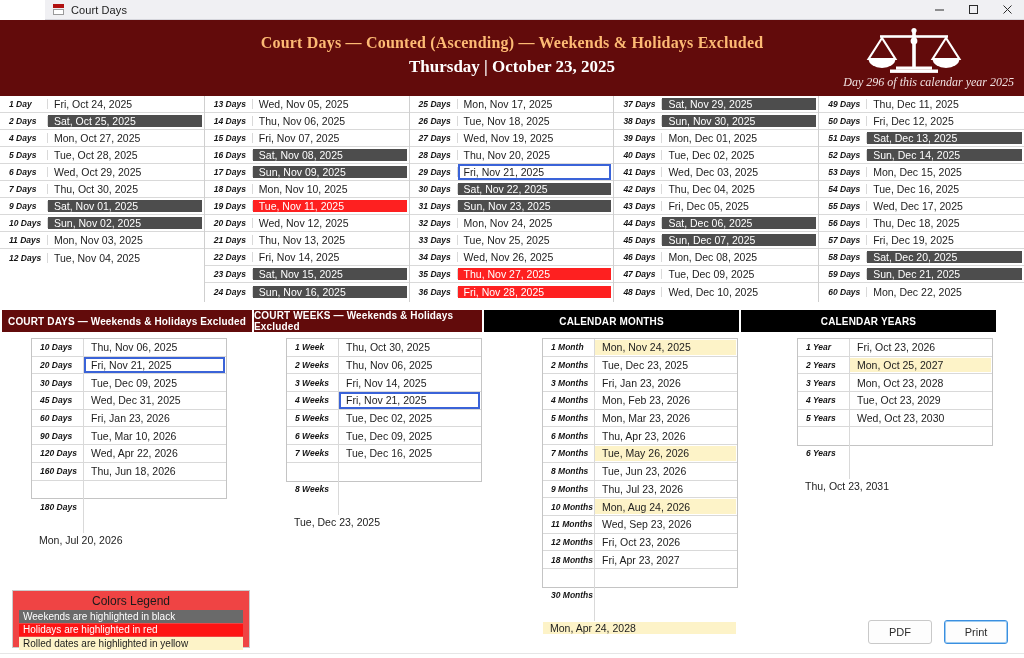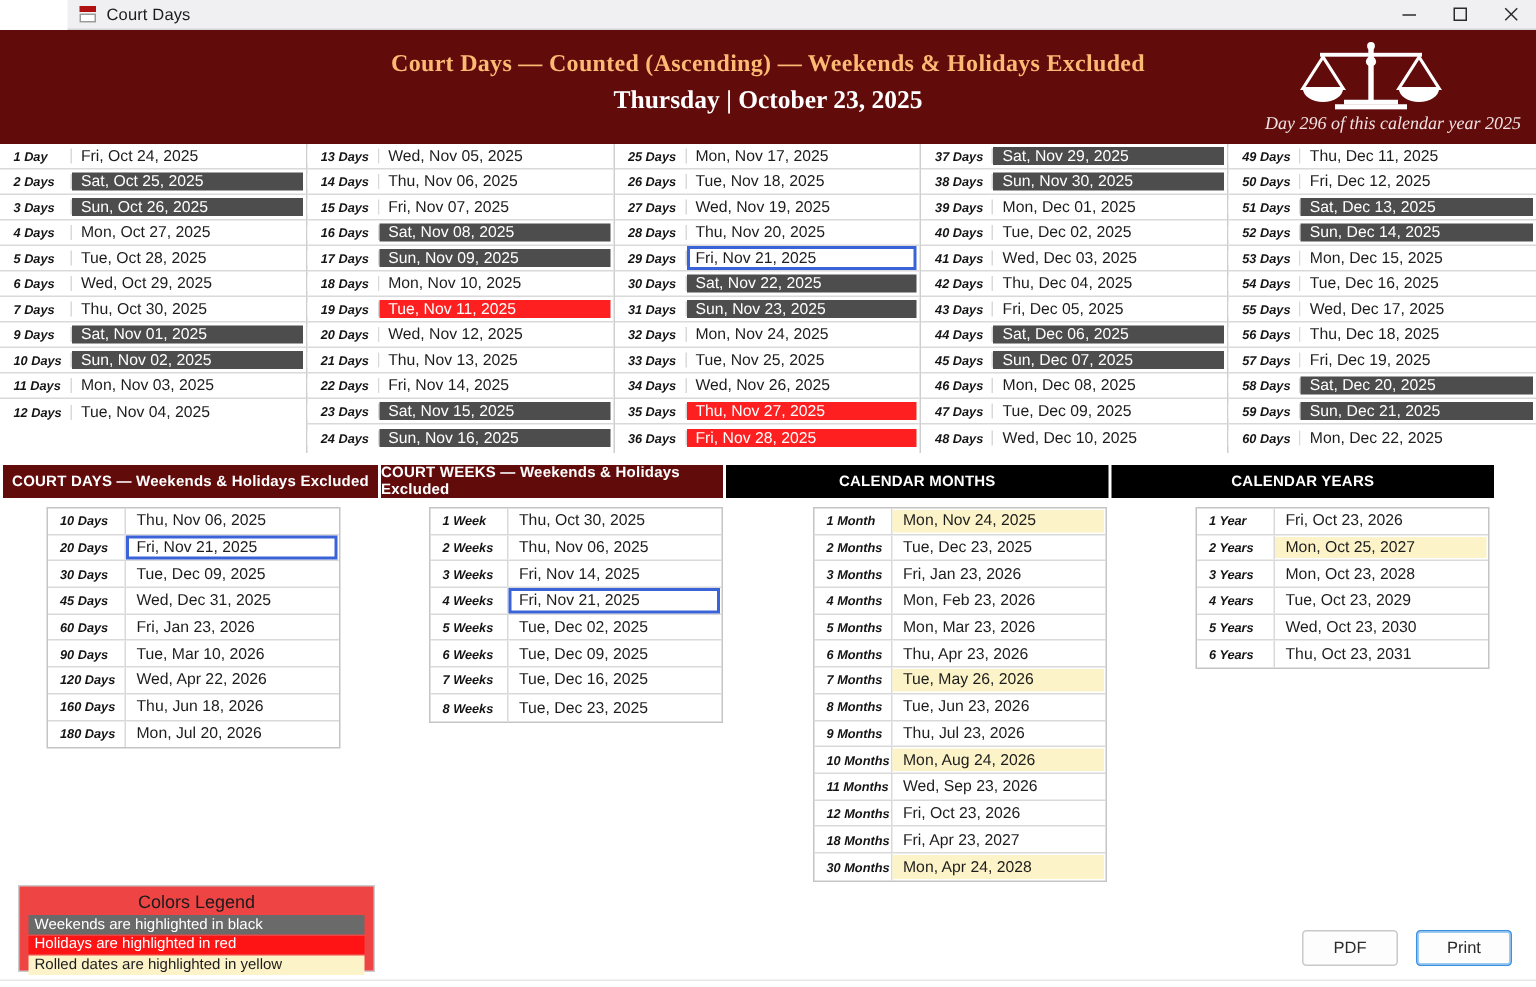--- a/index.html
+++ b/index.html
@@ -44,21 +44,21 @@
   .sec.red{background:#620b0b;}
   .sec.black{background:#000;}
   .sec.w1{width:250px;text-align:center;}
   .sec.w2{width:228px;}
   .sec.w3{width:255px;}
   .sec.w4{width:255px;}
 
   
   .panel{position:absolute;border:1px solid #c4c4c4;background:#fff;box-sizing:border-box;}
   .prow{display:flex;height:17.7px;box-sizing:border-box;border-bottom:1px solid #d9d9d9;}
-  .prow:last-child{border-bottom:none;}
+  .prow:last-child{border-bottom:none;flex-direction:column;}
   .plab{width:52px;flex:0 0 52px;box-sizing:border-box;border-right:1px solid #d9d9d9;
         font-size:8.5px;font-weight:bold;font-style:italic;color:#141414;display:flex;align-items:center;padding-left:8px;}
   .pval{flex:1;box-sizing:border-box;font-size:10.5px;color:#1c1c1c;display:flex;align-items:center;padding-left:7px;margin:1px 1px 1px 0;}
   .pval.rolled{background:#fdf3c8;}
   .pval.sel{border:2px solid #3a63d8;margin:0 1px 0 0;padding-left:5px;}
 
   #panel-days{left:31px;top:338px;width:196px;}
   #panel-weeks{left:286px;top:338px;width:196px;}
   #panel-months{left:542px;top:338px;width:196px;}
   #panel-years{left:797px;top:338px;width:196px;}
@@ -138,24 +138,20 @@
       <div class="tg-col">
         <div class="trow">
           <div class="tlab">1 Day</div>
           <div class="tval">Fri, Oct 24, 2025</div>
         </div>
         <div class="trow">
           <div class="tlab">2 Days</div>
           <div class="tval weekend">Sat, Oct 25, 2025</div>
         </div>
         <div class="trow">
-          <div class="tlab">3 Days</div>
-          <div class="tval weekend">Sun, Oct 26, 2025</div>
-        </div>
-        <div class="trow">
           <div class="tlab">4 Days</div>
           <div class="tval">Mon, Oct 27, 2025</div>
         </div>
         <div class="trow">
           <div class="tlab">5 Days</div>
           <div class="tval">Tue, Oct 28, 2025</div>
         </div>
         <div class="trow">
           <div class="tlab">6 Days</div>
           <div class="tval">Wed, Oct 29, 2025</div>

